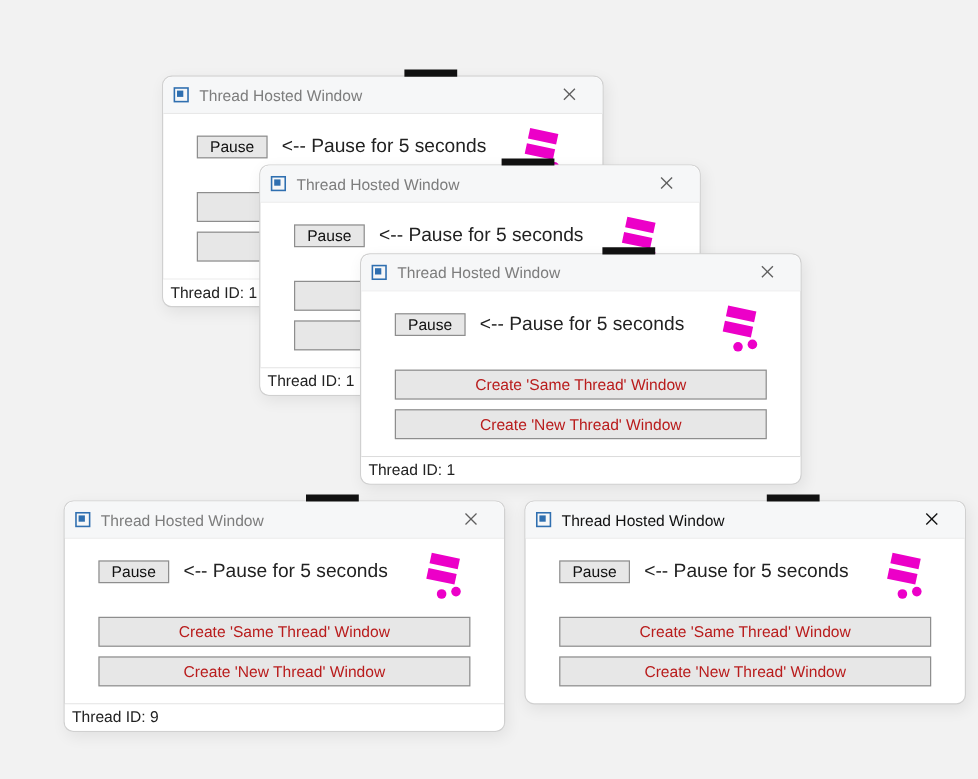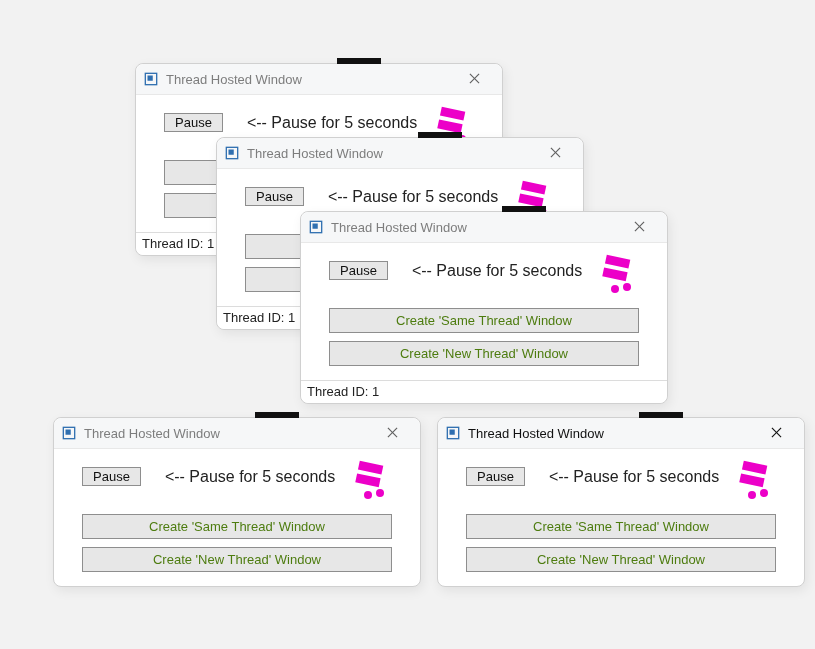--- a/index.html
+++ b/index.html
@@ -75,21 +75,21 @@
     background: #111;
     border-radius: 0 0 3px 3px;
   }
   .client {
     position: relative;
     padding: 18px 28px 6px 28px;
   }
   .row-pause {
     display: flex;
     align-items: center;
-    gap: 24px;
+    gap: 12px;
     margin-bottom: 28px;
   }
   .btn-small {
     border: 1px solid #8e8e8e;
     background: #e7e7e7;
     padding: 1px 10px;
     font-family: inherit;
     font-size: 13px;
     color: #111;
     cursor: pointer;
@@ -99,21 +99,21 @@
     font-size: 16px;
   }
   .btn-wide {
     display: block;
     width: 100%;
     border: 1px solid #8e8e8e;
     background: #e7e7e7;
     padding: 4px 0;
     font-family: inherit;
     font-size: 13px;
-    color: #4d7c0f;
+    color: #b91c1c;
     text-align: center;
     cursor: pointer;
     margin-bottom: 8px;
   }
   .statusbar {
     border-top: 1px solid #dcdcdc;
     padding: 3px 6px 4px 6px;
     font-size: 13px;
     color: #222;
     background: #fff;
@@ -264,20 +264,21 @@
             <circle cx="22" cy="38" r="4" fill="#ec00c8"></circle>
             <circle cx="34" cy="36" r="4" fill="#ec00c8"></circle>
           </svg></div>
         <div class="row-pause">
           <button class="btn-small">Pause</button>
           <span class="hint">&lt;-- Pause for 5 seconds</span>
         </div>
         <button class="btn-wide">Create 'Same Thread' Window</button>
         <button class="btn-wide">Create 'New Thread' Window</button>
       </div>
+      <div class="statusbar"><span>Thread ID: </span><span>9</span></div>
     </div>
     <div class="window active" style="left: 437px; top: 417px; z-index: 14;">
       <div class="vs-tag"></div>
       <div class="titlebar">
         <span class="app-icon">
           <svg viewBox="0 0 16 16" width="14" height="14">
             <rect x="1.5" y="1.5" width="13" height="13" fill="none" stroke="#2f6fb0" stroke-width="1.5"></rect>
             <rect x="4" y="4" width="6" height="6" fill="#2f6fb0"></rect>
           </svg>
         </span>

